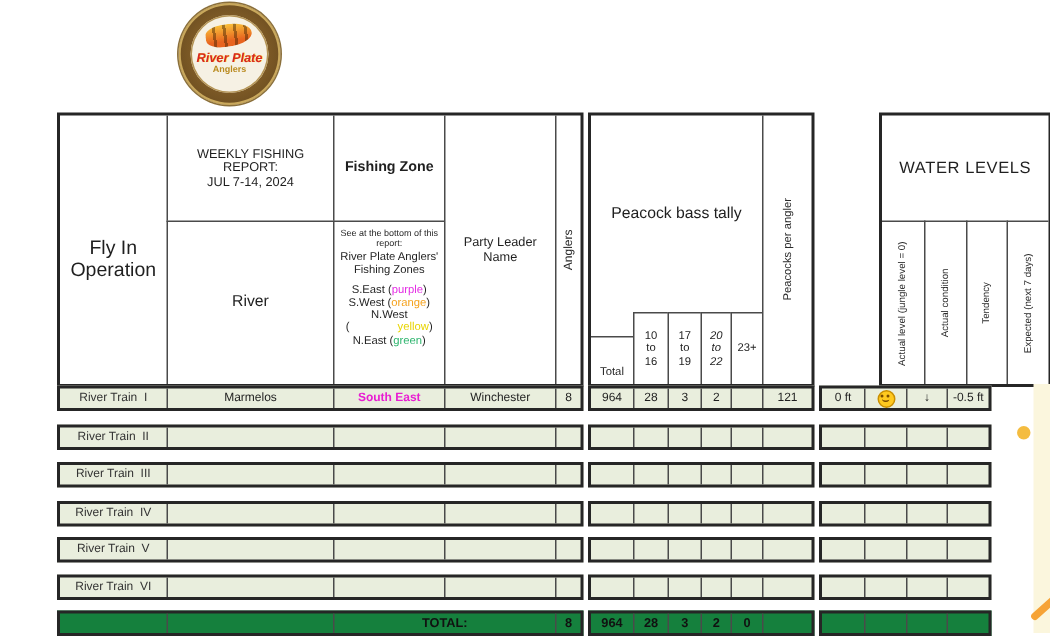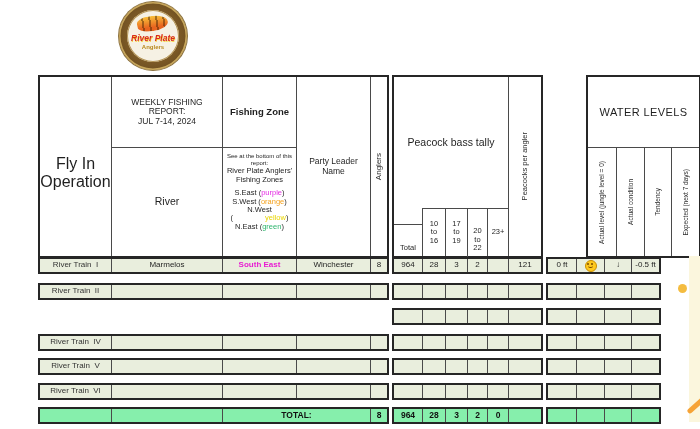--- a/index.html
+++ b/index.html
@@ -31,21 +31,21 @@
   .cB3{left:73px;width:20px;}
   .cB4{left:93px;width:21px;}
   .cPer{left:114px;width:33px;}
   .cW1{left:0;width:28px;}
   .cW2{left:28px;width:28px;}
   .cW3{left:56px;width:27px;}
   .cW4{left:83px;width:28px;}
   .cTotalLabel{left:182px;width:148px;font-size:9px;}
 
   .zoneval{font-weight:bold;font-size:8px;color:#e81dd2;}
-  .totalseg{background:#86efac;}
+  .totalseg{background:#15803d;}
   .totalseg .cell{font-weight:bold;font-size:8.5px;color:#111;}
 
   
   .zc0{color:#e42de4;}
   .zc1{color:#f5a21d;}
   .zc2{color:#e8d400;margin-left:32px;}
   .zc3{color:#2eb56e;}
 
   
   .smiley{width:10px;height:10px;border-radius:50%;background:#ffc91f;border:1px solid #c98f00;
@@ -84,21 +84,21 @@
 
   <div class="logo">
     <div class="logo-inner">
       <div class="logo-fish"></div>
       <div class="logo-title">River Plate</div>
       <div class="logo-sub">Anglers</div>
     </div>
   </div>
 
   <div class="seg" style="left:38px;top:75px;width:351px;height:183px;">
-    <div class="cell" style="left:0;top:0;width:71px;height:192px;font-size:16px;white-space:pre-line;">Fly In
+    <div class="cell" style="left:0;top:0;width:71px;height:192px;font-size:13px;white-space:pre-line;">Fly In
 Operation</div>
     <div class="cell bl" style="left:71px;top:0;width:111px;height:70px;font-size:8.5px;white-space:pre-line;">WEEKLY FISHING
 REPORT:
 JUL 7-14, 2024</div>
     <div class="cell bl bt" style="left:71px;top:70px;width:111px;height:109px;font-size:10.5px;">River</div>
     <div class="cell bl" style="left:182px;top:0;width:74px;height:70px;font-size:9.5px;font-weight:bold;">Fishing Zone</div>
     <div class="cell bl bt" style="left:182px;top:70px;width:74px;height:109px;flex-direction:column;justify-content:flex-start;padding-top:5px;">
       <div style="font-size:6px;">See at the bottom of this report:</div>
       <div style="font-size:7.5px;margin-top:1px;">River Plate Anglers' Fishing Zones</div>
       <div style="font-size:7.5px;margin-top:5px;">
@@ -123,21 +123,21 @@
 
   <div class="seg" style="left:392px;top:75px;width:151px;height:183px;">
     <div class="cell" style="left:0;top:0;width:114px;height:131px;font-size:10.5px;">Peacock bass tally</div>
     <div class="cell bt" style="left:0;top:147px;width:28px;height:48px;font-size:7.5px;">Total</div>
     <div class="cell bt bl" style="left:28px;top:131px;width:23px;height:48px;font-size:7.5px;white-space:pre-line;">10
 to
 16</div>
     <div class="cell bt bl" style="left:51px;top:131px;width:22px;height:48px;font-size:7.5px;white-space:pre-line;">17
 to
 19</div>
-    <div class="cell bt bl" style="left:73px;top:131px;width:20px;height:63px;font-size:7.5px;white-space:pre-line;">20
+    <div class="cell bt bl" style="left:73px;top:131px;width:20px;height:48px;font-size:7.5px;white-space:pre-line;font-style:italic;">20
 to
 22</div>
     <div class="cell bt bl" style="left:93px;top:131px;width:21px;height:48px;font-size:7.5px;">23+</div>
     <div class="cell bl" style="left:114px;top:0;width:33px;height:179px;">
       <span class="vtext" style="font-size:7.5px;">Peacocks per angler</span>
     </div>
   </div>
 
   <div class="seg" style="left:546px;top:75px;width:115px;height:183px;margin-left:40px;">
     <div class="cell" style="left:0;top:0;width:111px;height:70px;font-size:11px;letter-spacing:.4px;">WATER LEVELS</div>
@@ -194,20 +194,27 @@
     <div class="cell cB4 bl"></div>
     <div class="cell cPer bl"></div>
   </div>
   <div class="seg rowseg s3" style="top:283px;">
     <div class="cell cW1"></div>
     <div class="cell cW2 bl"></div>
     <div class="cell cW3 bl"></div>
     <div class="cell cW4 bl"></div>
   </div>
 
+  <div class="seg rowseg s1" style="top:308px;">
+    <div class="cell cOp">River Train  III</div>
+    <div class="cell cRiver bl"></div>
+    <div class="cell cZone bl"></div>
+    <div class="cell cLeader bl"></div>
+    <div class="cell cAng bl"></div>
+  </div>
   <div class="seg rowseg s2" style="top:308px;">
     <div class="cell cTot"></div>
     <div class="cell cB1 bl"></div>
     <div class="cell cB2 bl"></div>
     <div class="cell cB3 bl"></div>
     <div class="cell cB4 bl"></div>
     <div class="cell cPer bl"></div>
   </div>
   <div class="seg rowseg s3" style="top:308px;">
     <div class="cell cW1"></div>

